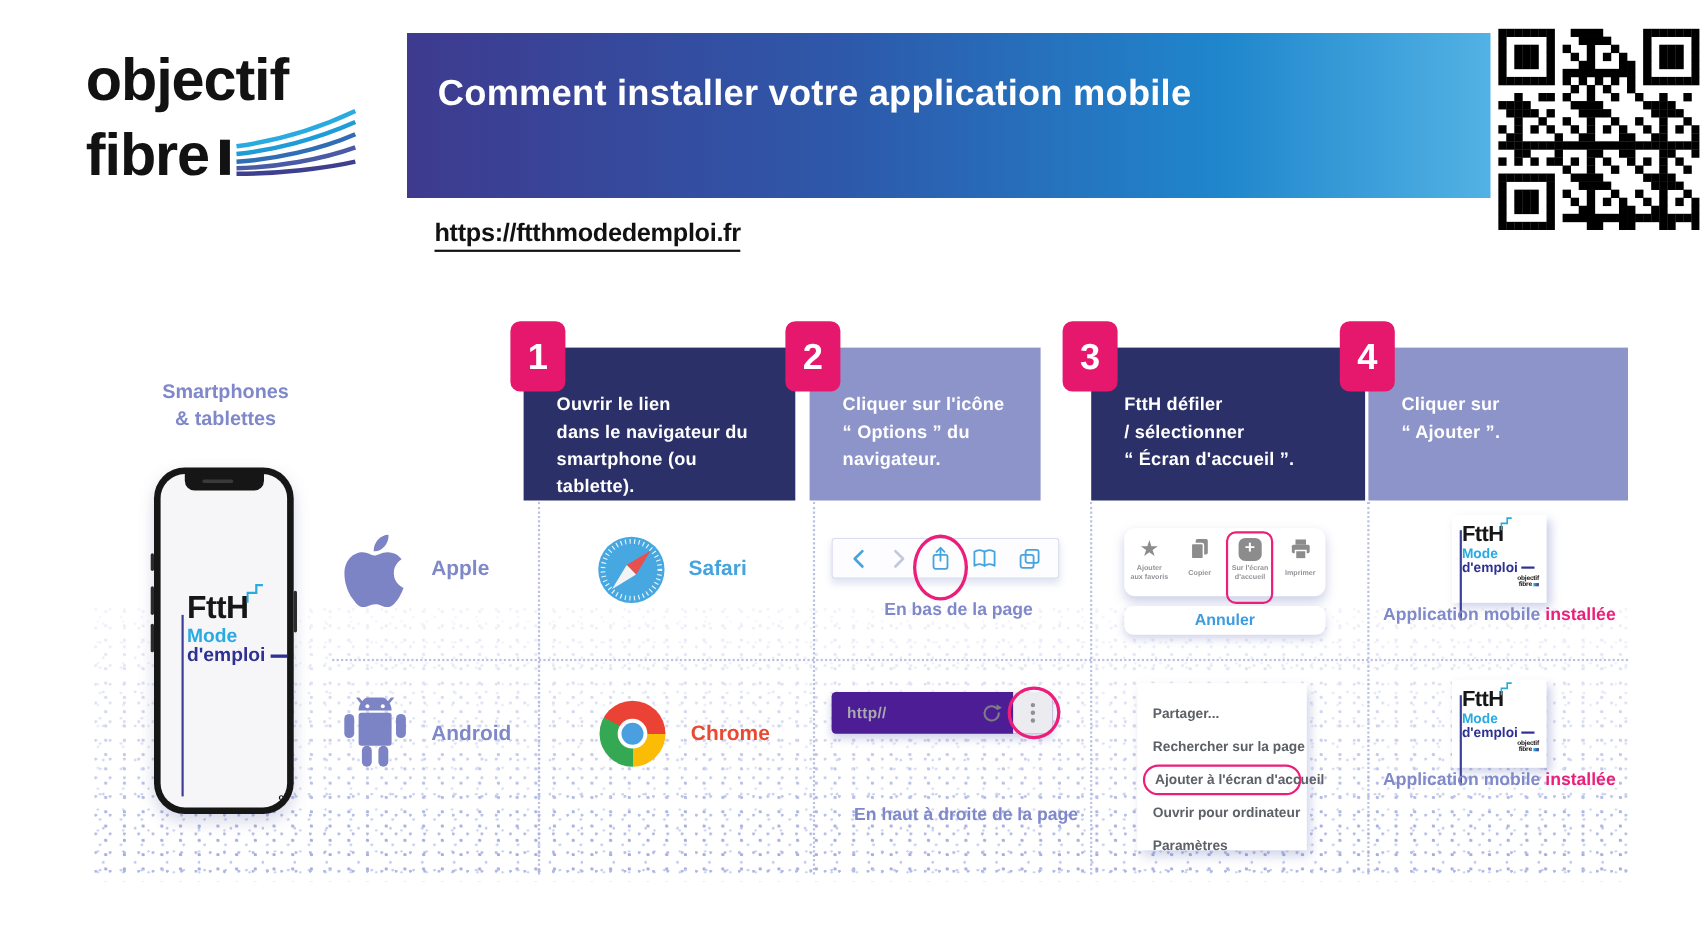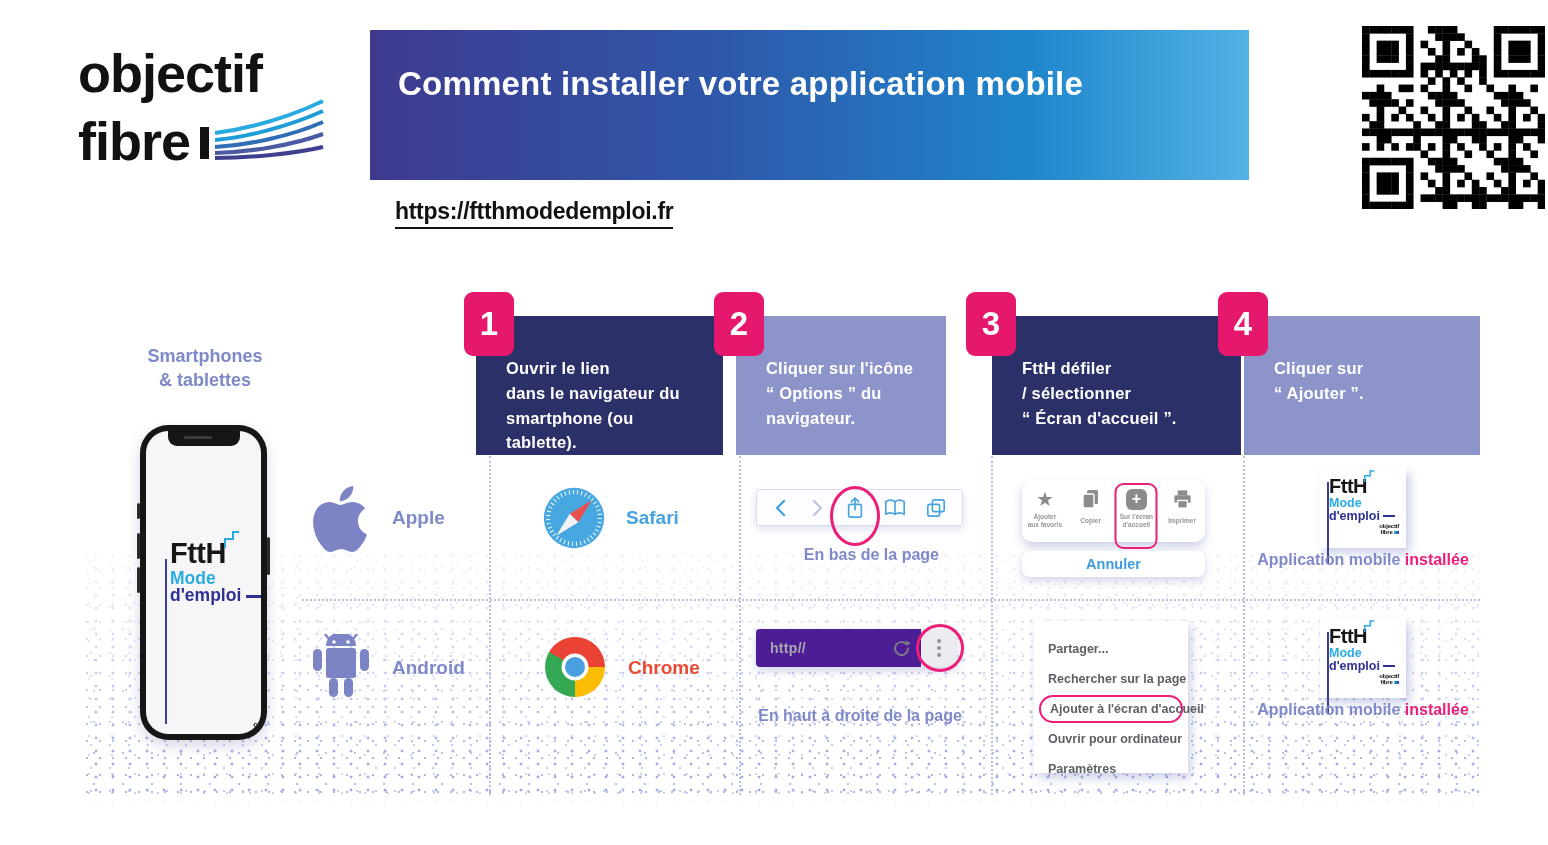--- a/index.html
+++ b/index.html
@@ -9,21 +9,21 @@
 
   
   .brand{left:78px;top:48px;width:280px;color:#121212;font-weight:800;line-height:.94;letter-spacing:-1px}
   .brand .l1{font-size:54px}
   .brand .row2{display:flex;align-items:flex-end}
   .brand .l2{font-size:54px}
   .brand .bar{width:9px;height:32px;background:#121212;margin:0 4px 8px 10px}
   .brand svg{margin-bottom:6px}
 
   
-  .banner{left:370px;top:30px;width:879px;height:150px;
+  .banner{left:370px;top:30px;width:985px;height:150px;
     background:linear-gradient(90deg,#3e3a8e 0%,#2e58aa 40%,#1f86cc 75%,#52b2e4 100%);
     color:#fff;padding:30px 0 0 28px}
   .banner .t{font-size:33px;font-weight:700;line-height:1.45;letter-spacing:.2px}
 
   
   .qr{left:1362px;top:26px;width:183px;height:183px}
 
   
   .url{left:395px;top:198px;font-size:23px;font-weight:800;color:#121212;
     text-decoration:none;border-bottom:2.5px solid #121212;padding-bottom:2px;letter-spacing:-.3px}
@@ -141,21 +141,21 @@
 
   
   .cbar{left:756px;top:629px;width:201px;height:38px;background:#4c1d95;border-radius:4px;z-index:2;
     display:flex;align-items:center;box-shadow:0 4px 8px rgba(110,120,185,.3)}
   .cbar .addr{font-size:14px;color:#a8a8ae;font-weight:700;margin-left:14px;letter-spacing:.3px}
   .cbar .sp{flex:1}
   .cbar .dotsq{width:36px;height:38px;background:#ececf0;border-radius:0 4px 4px 0;
     display:flex;flex-direction:column;align-items:center;justify-content:center;gap:3px}
   .cbar .d{width:4px;height:4px;background:#8f8f96;border-radius:50%}
   .cring{right:-7px;top:-5px;width:48px;height:48px}
-  .cap-cbar{left:740px;top:707px;width:240px;text-align:center}
+  .cap-cbar{left:740px;top:732px;width:240px;text-align:right}
 
   
   .cmenu{left:1034px;top:621px;width:154px;height:152px;background:#fff;z-index:2;
     box-shadow:3px 5px 10px rgba(110,120,185,.35);padding:13px 0 0 0}
   .cmenu .mi{font-size:12.5px;color:#5d6066;font-weight:600;padding:8px 0 8px 14px;white-space:nowrap}
   .cmenu .boxed{border:2.5px solid #ec1e79;border-radius:14px;margin:1px 5px;padding:5px 0 5px 9px}
 
   svg .st-blue{stroke:#45a3dd;fill:none;stroke-width:1.8;stroke-linecap:round;stroke-linejoin:round}
 </style>
 </head>

